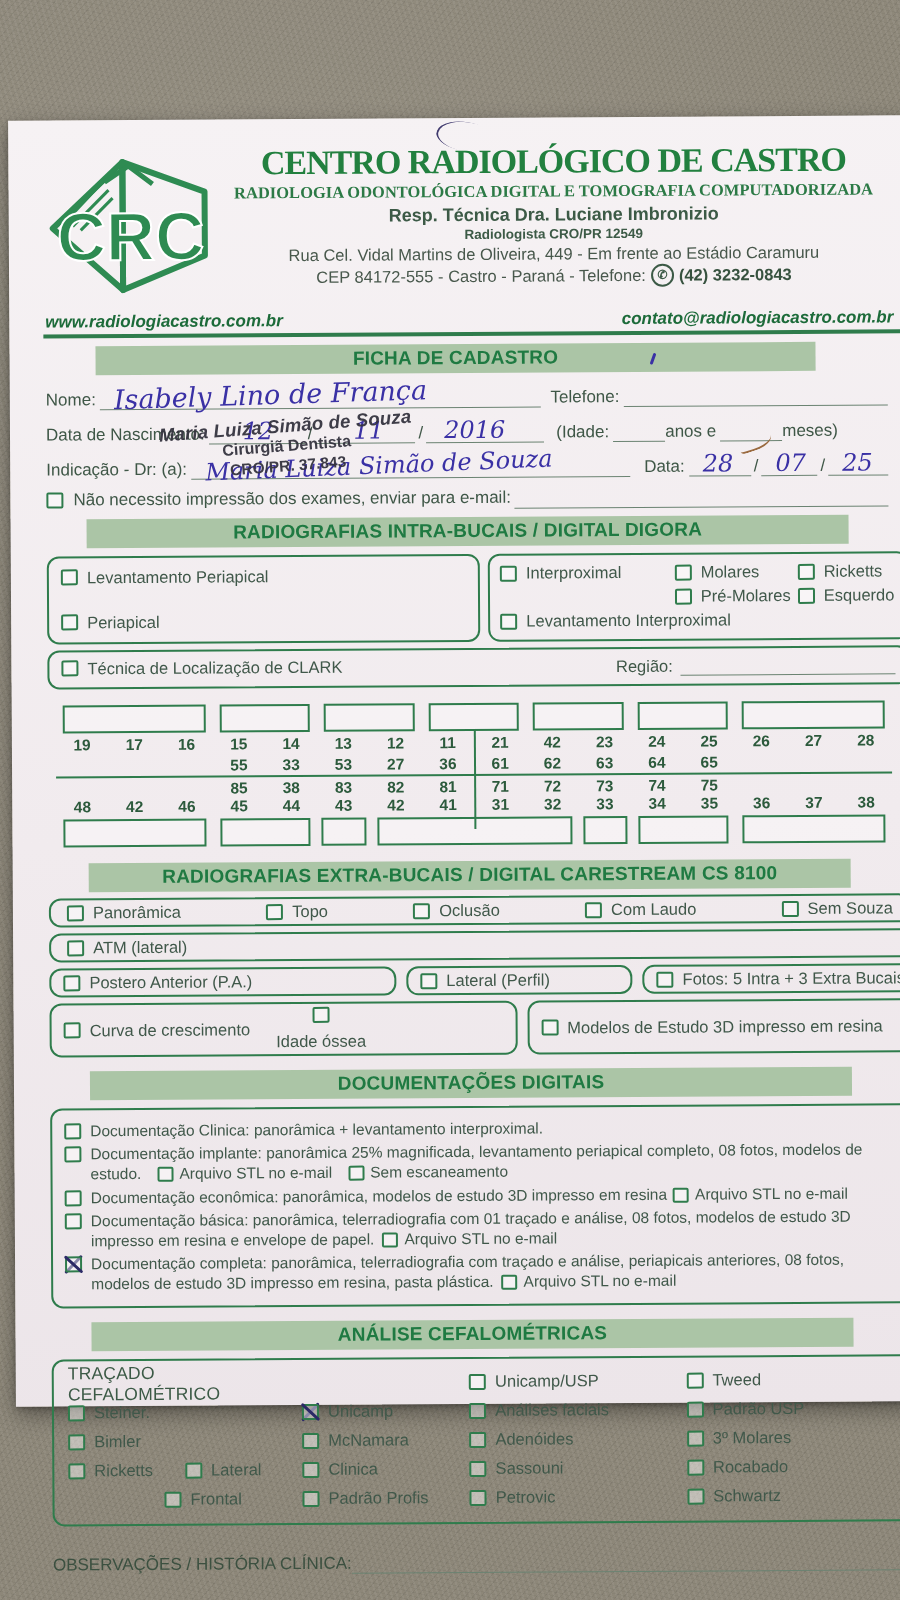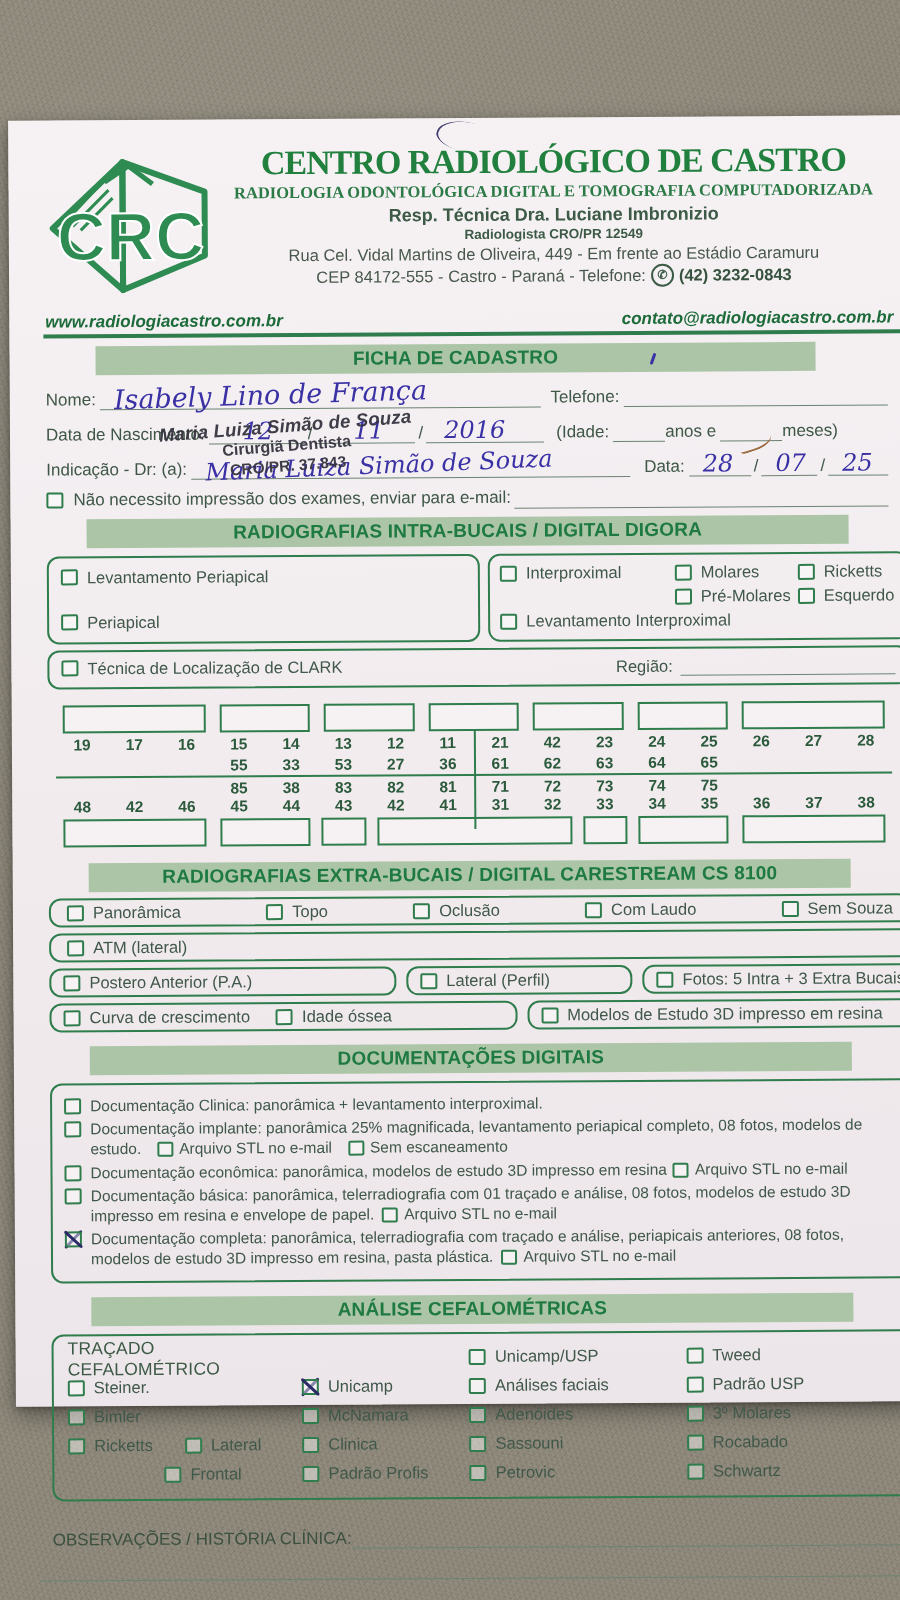--- a/index.html
+++ b/index.html
@@ -438,21 +438,21 @@
       </div>
 
       <div class="xrow xr4">
         <div class="rbox" style="flex:0 0 51%;">
           <div class="opt">
             <span class="cbwrap">
                 <span class="cb"></span>
               </span>
             <span>Curva de crescimento</span>
           </div>
-          <div class="opt" style="margin-left:-14px;">
+          <div class="opt" style="margin-left:-14px;flex-direction:column;">
             <span class="cbwrap">
                 <span class="cb"></span>
               </span>
             <span>Idade óssea</span>
           </div>
         </div>
         <div class="rbox" style="flex:1;gap:10px;">
           <div class="opt">
             <span class="cbwrap">
                 <span class="cb"></span>

